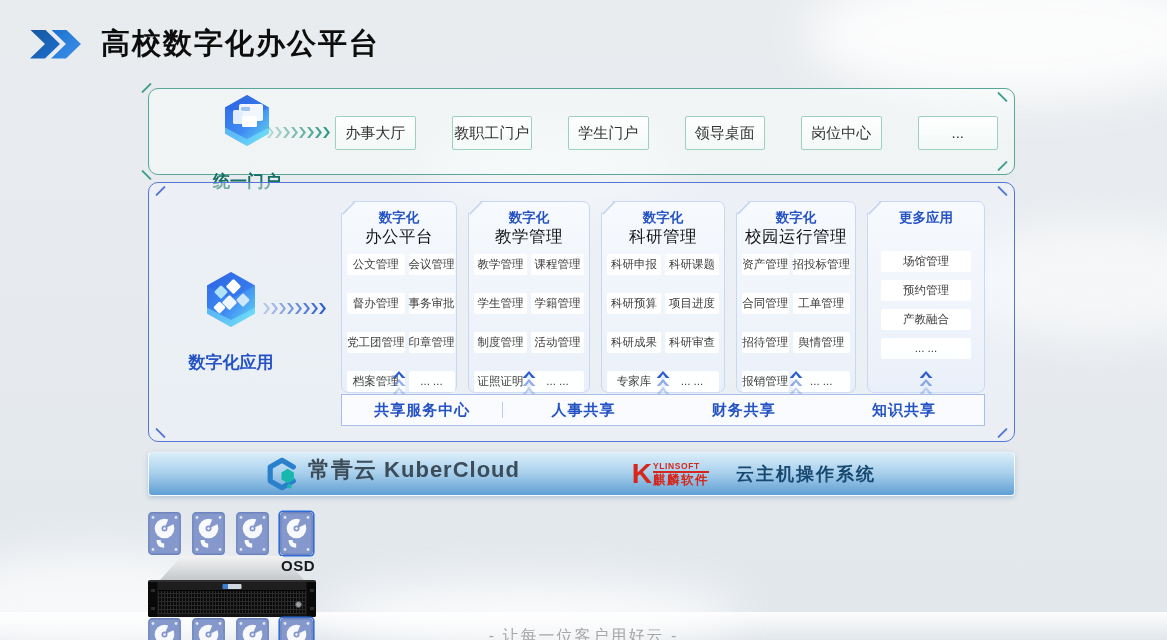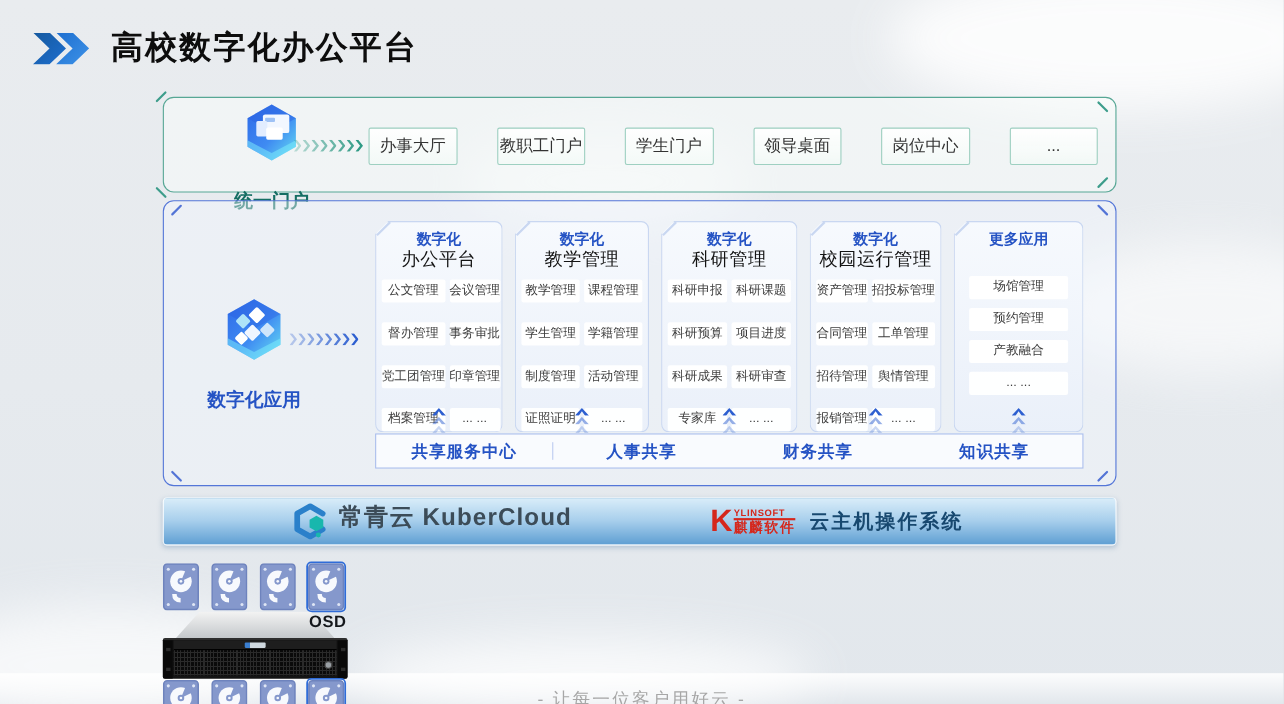--- a/index.html
+++ b/index.html
@@ -96,21 +96,21 @@
     box-shadow:0 2px 5px rgba(90,130,170,.35);
     display:flex; align-items:center; justify-content:space-between; padding:0 138px 0 116px; }
   .kc-group { display:flex; gap:9px; }
   .kc-name { font-size:22px; font-weight:600; color:#3c4c58; letter-spacing:1px; }
   .kylin-group { display:flex; align-items:center; gap:13px; }
   .kylin-logo { display:grid; grid-template-columns:auto auto; line-height:1; column-gap:1px; }
   .kylin-k { grid-row:1/3; font-size:28px; font-weight:800; color:#d5271c; line-height:.85; }
   .kylin-word { font-size:8.5px; font-weight:700; color:#d5271c; letter-spacing:.6px;
     align-self:end; border-bottom:2px solid #d5271c; padding-bottom:1px; }
   .kylin-cn { font-size:12.5px; font-weight:800; color:#d5271c; letter-spacing:1.5px; margin-top:1px; }
-  .os-label { font-size:18px; font-weight:700; color:#17486f; letter-spacing:2px; }
+  .os-label { font-size:18px; font-weight:700; color:#17486f; letter-spacing:2px;margin-left:14px; }
 
   
   .storage-row { position:absolute; left:148px; top:512px; width:868px;
     display:flex; justify-content:space-between;flex-direction:column; }
   .srv-group { position:relative; width:168px; height:106px; }
   .disks { display:flex; gap:11px; }
   .disk { width:33px; height:43px; }
   .disk.hl { box-shadow:0 0 0 1.6px #2f6cd8; border-radius:3px; }
   .osd { position:absolute; top:45px; right:1px; z-index:3;
     font-weight:700; font-size:15px; color:#15181c; letter-spacing:.5px; }

